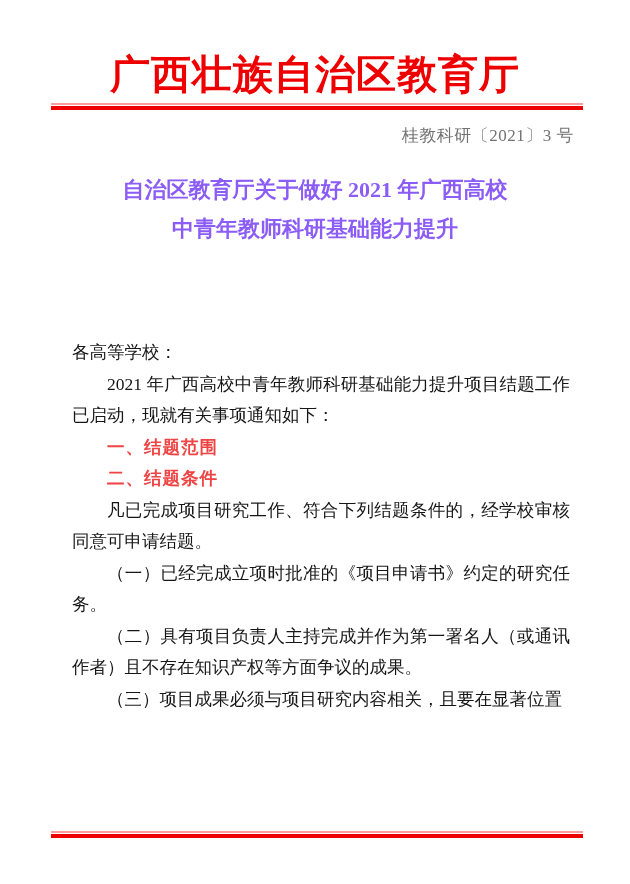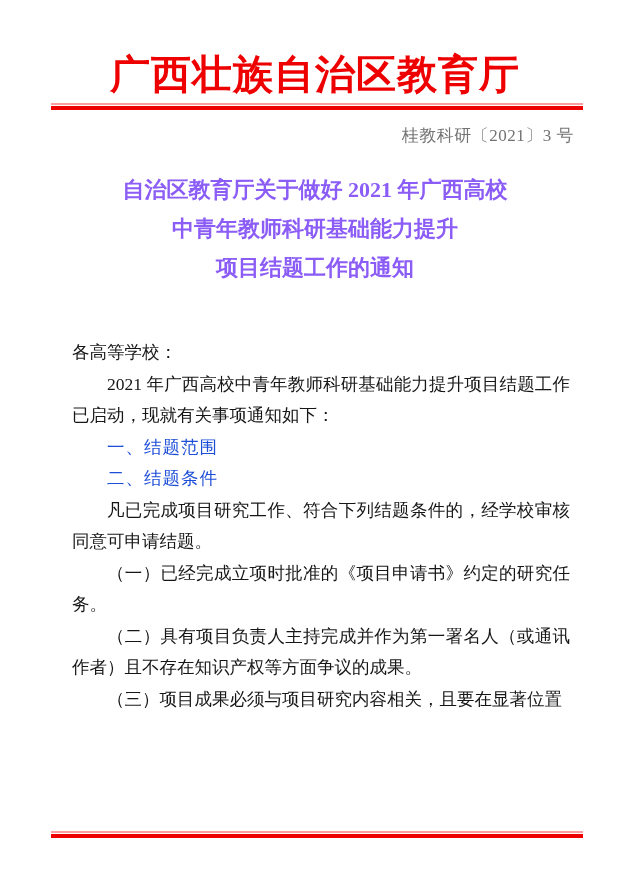--- a/index.html
+++ b/index.html
@@ -74,45 +74,44 @@
     color: #161616;
     margin-top: 24px;
   }
 
   .salutation { text-indent: 0; }
 
   .para { text-indent: 2em; }
 
   .heading {
     text-indent: 2em;
-    font-weight: normal;
+    font-weight: bold;
     font-family: "Liberation Sans", sans-serif;
     letter-spacing: 1px;
-    color: #1d4ed8;
+    color: #ef4444;
   }
 </style>
 </head>
 <body>
 
 <div class="page">
 
   <div class="letterhead">广西壮族自治区教育厅</div>
 
   <div class="rule rule-top">
     <div class="thin"></div>
     <div class="gap"></div>
     <div class="thick"></div>
   </div>
 
   <div class="doc-number">桂教科研〔2021〕3 号</div>
 
   <div class="notice-title">
     <div>自治区教育厅关于做好 2021 年广西高校</div>
     <div>中青年教师科研基础能力提升</div>
-    <div>项目结题工作的通知</div>
   </div>
 
   <div class="body-text">
     <div class="salutation">各高等学校：</div>
 
     <div class="para">2021 年广西高校中青年教师科研基础能力提升项目结题工作已启动，现就有关事项通知如下：</div>
 
     <div class="heading">一、结题范围</div>
 
 

